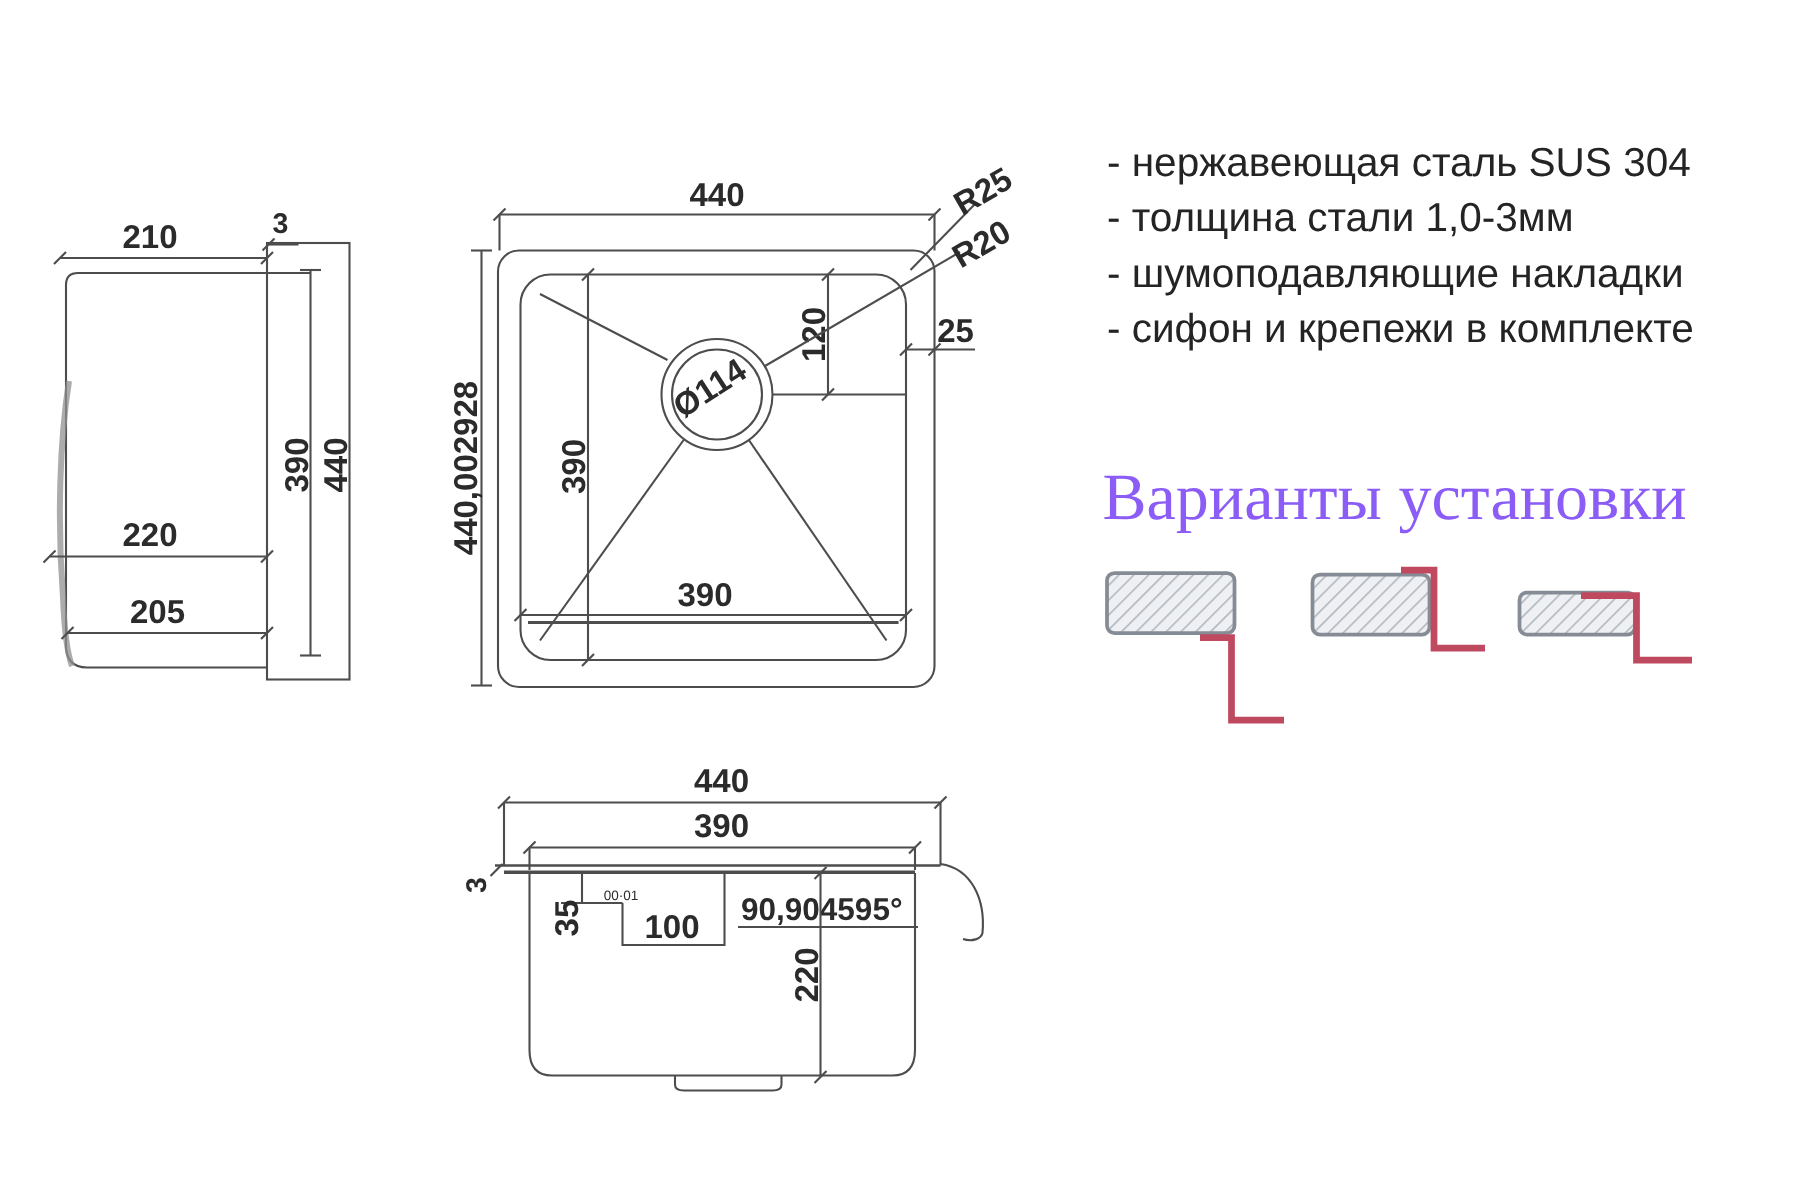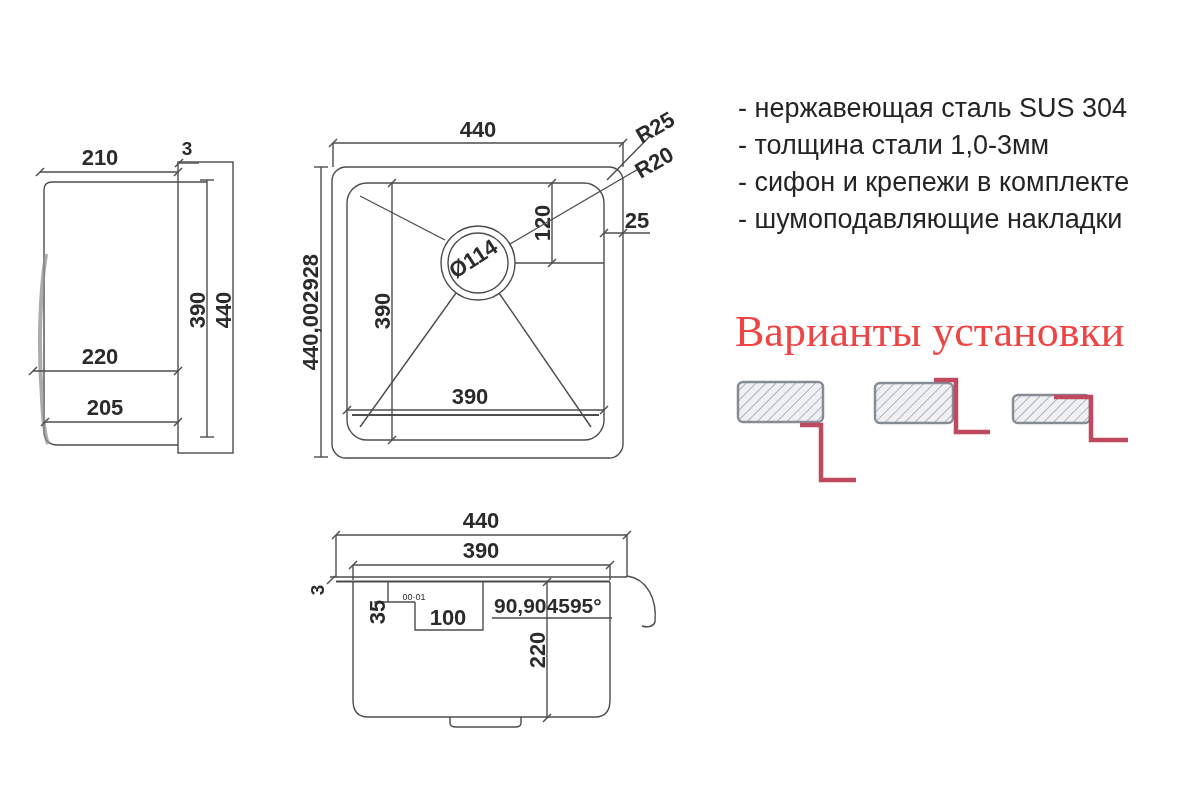--- a/index.html
+++ b/index.html
@@ -8,21 +8,21 @@
   #drawing{position:absolute;left:0;top:0;}
   svg .lw{stroke:#4d4d4d;stroke-width:1.4;fill:none;}
   svg text{font-family:"Liberation Sans",sans-serif;font-weight:700;font-size:22px;
            fill:#2b2b2b;stroke:none;}
   svg text.small{font-size:19px;}
   svg text.tiny{font-size:9px;font-weight:400;}
   svg text.ang{font-size:21px;}
   .specs{position:absolute;left:738px;top:42px;font-size:27px;line-height:37px;
          color:#242424;font-weight:500;white-space:nowrap;margin-top:48px;}
   .install-title{position:absolute;left:735px;top:306px;font-family:"Liberation Serif",serif;
-         font-size:44px;color:#ef4444;white-space:nowrap;}
+         font-size:44px;color:#8b5cf6;white-space:nowrap;}
 </style>
 </head>
 <body>
 
 <div id="stage">
 
   <svg id="drawing" width="1200" height="798" viewBox="0 0 1200 798">
     <defs>
       <pattern id="hatch" width="7" height="7" patternUnits="userSpaceOnUse" patternTransform="rotate(45)">
         <rect width="7" height="7" fill="#eef0f3"></rect>
@@ -179,19 +179,19 @@
       <g>
         <rect x="1013" y="395" width="77" height="28" rx="5" fill="url(#hatch)" stroke="#868c95" stroke-width="2.5"></rect>
         <polyline points="1054,397 1091,397 1091,440 1128,440" stroke="#bf4a60" stroke-width="4.5"></polyline>
       </g>
     </g>
   </svg>
 
   <div class="specs">
     <div>- нержавеющая сталь SUS 304</div>
     <div>- толщина стали 1,0-3мм</div>
+    <div>- шумоподавляющие накладки</div>
     <div>- сифон и крепежи в комплекте</div>
-    <div>- шумоподавляющие накладки</div>
   </div>
 
   <div class="install-title">Варианты установки</div>
 
 </div>
 
 </body></html>

